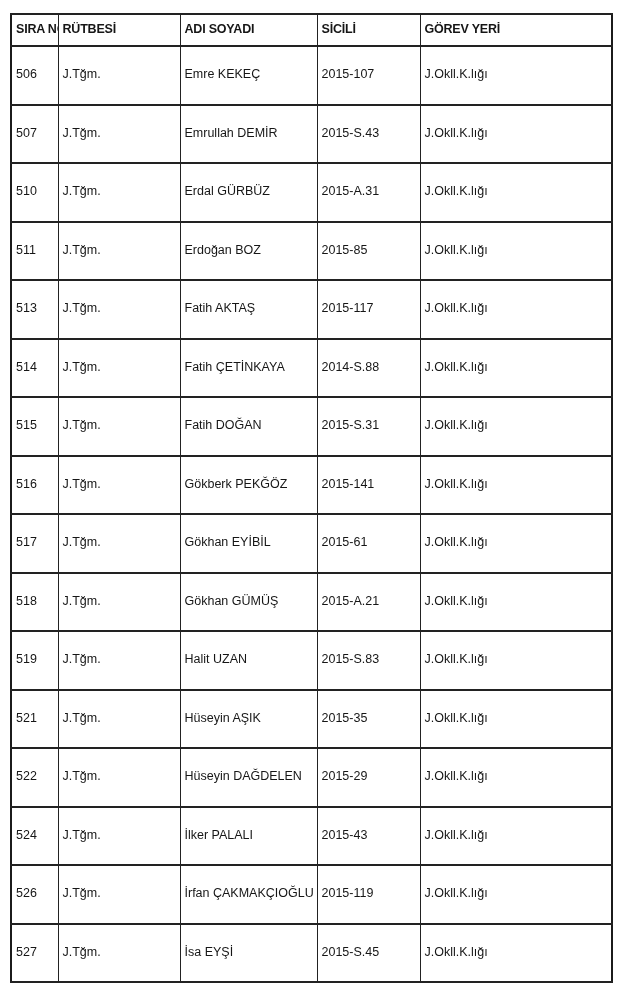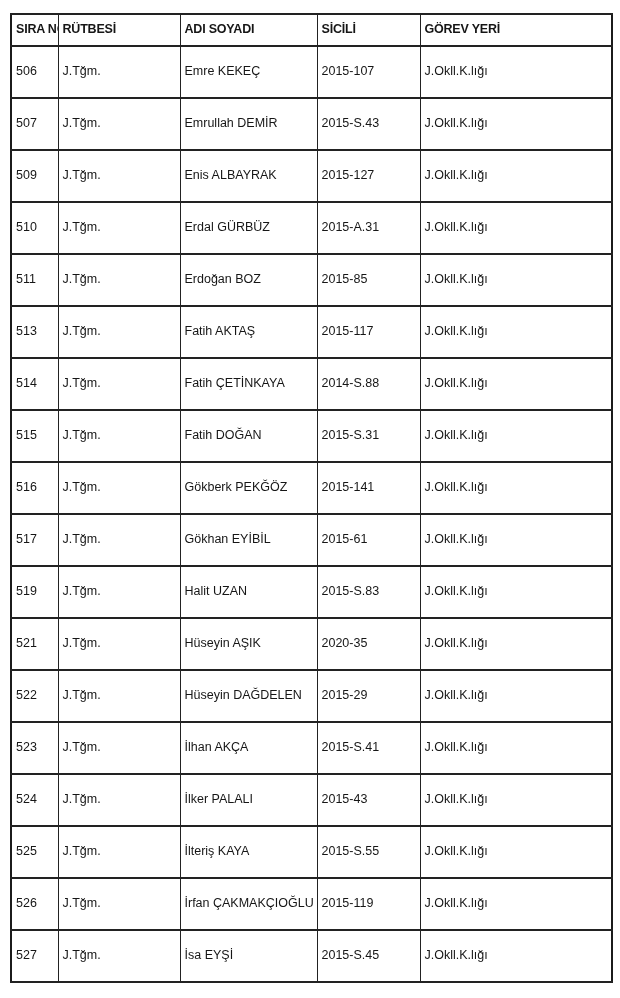--- a/index.html
+++ b/index.html
@@ -98,27 +98,20 @@
     <td>J.Okll.K.lığı</td>
   </tr>
         <tr>
     <td class="cell-sira">507</td>
     <td>J.Tğm.</td>
     <td>Emrullah DEMİR</td>
     <td>2015-S.43</td>
     <td>J.Okll.K.lığı</td>
   </tr>
         <tr>
-    <td class="cell-sira">509</td>
-    <td>J.Tğm.</td>
-    <td>Enis ALBAYRAK</td>
-    <td>2015-127</td>
-    <td>J.Okll.K.lığı</td>
-  </tr>
-        <tr>
     <td class="cell-sira">510</td>
     <td>J.Tğm.</td>
     <td>Erdal GÜRBÜZ</td>
     <td>2015-A.31</td>
     <td>J.Okll.K.lığı</td>
   </tr>
         <tr>
     <td class="cell-sira">511</td>
     <td>J.Tğm.</td>
     <td>Erdoğan BOZ</td>
@@ -154,59 +147,52 @@
     <td>J.Okll.K.lığı</td>
   </tr>
         <tr>
     <td class="cell-sira">517</td>
     <td>J.Tğm.</td>
     <td>Gökhan EYİBİL</td>
     <td>2015-61</td>
     <td>J.Okll.K.lığı</td>
   </tr>
         <tr>
+    <td class="cell-sira">518</td>
+    <td>J.Tğm.</td>
+    <td>Gökhan GÜMÜŞ</td>
+    <td>2015-A.21</td>
+    <td>J.Okll.K.lığı</td>
+  </tr>
+        <tr>
     <td class="cell-sira">519</td>
     <td>J.Tğm.</td>
     <td>Halit UZAN</td>
     <td>2015-S.83</td>
     <td>J.Okll.K.lığı</td>
   </tr>
         <tr>
     <td class="cell-sira">521</td>
     <td>J.Tğm.</td>
     <td>Hüseyin AŞIK</td>
-    <td>2020-35</td>
+    <td>2015-35</td>
     <td>J.Okll.K.lığı</td>
   </tr>
         <tr>
     <td class="cell-sira">522</td>
     <td>J.Tğm.</td>
     <td>Hüseyin DAĞDELEN</td>
     <td>2015-29</td>
     <td>J.Okll.K.lığı</td>
   </tr>
         <tr>
-    <td class="cell-sira">523</td>
-    <td>J.Tğm.</td>
-    <td>İlhan AKÇA</td>
-    <td>2015-S.41</td>
-    <td>J.Okll.K.lığı</td>
-  </tr>
-        <tr>
     <td class="cell-sira">524</td>
     <td>J.Tğm.</td>
     <td>İlker PALALI</td>
     <td>2015-43</td>
-    <td>J.Okll.K.lığı</td>
-  </tr>
-        <tr>
-    <td class="cell-sira">525</td>
-    <td>J.Tğm.</td>
-    <td>İlteriş KAYA</td>
-    <td>2015-S.55</td>
     <td>J.Okll.K.lığı</td>
   </tr>
         <tr>
     <td class="cell-sira">526</td>
     <td>J.Tğm.</td>
     <td>İrfan ÇAKMAKÇIOĞLU</td>
     <td>2015-119</td>
     <td>J.Okll.K.lığı</td>
   </tr>
         <tr>

